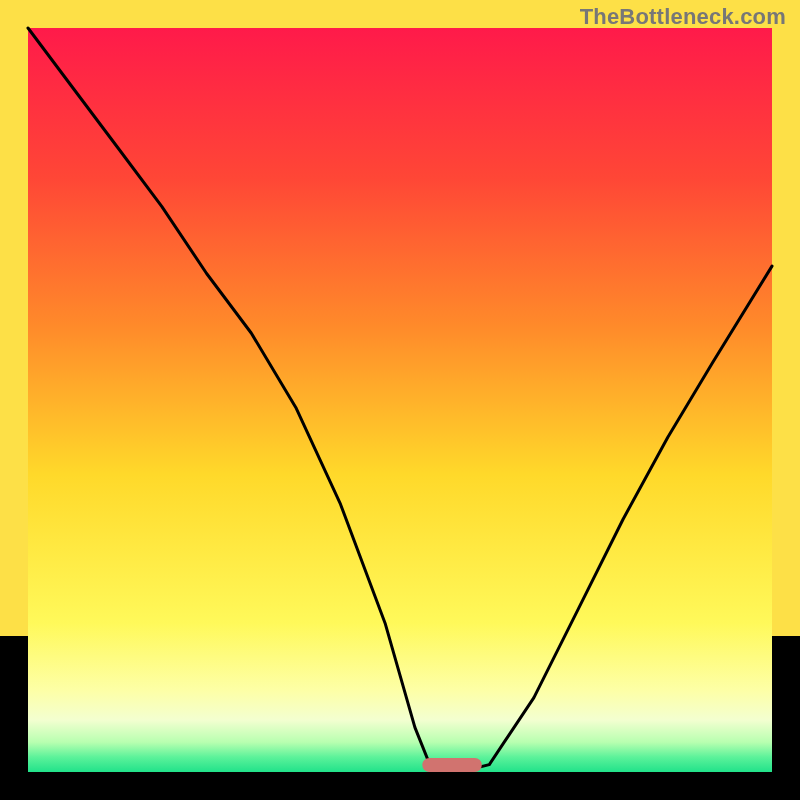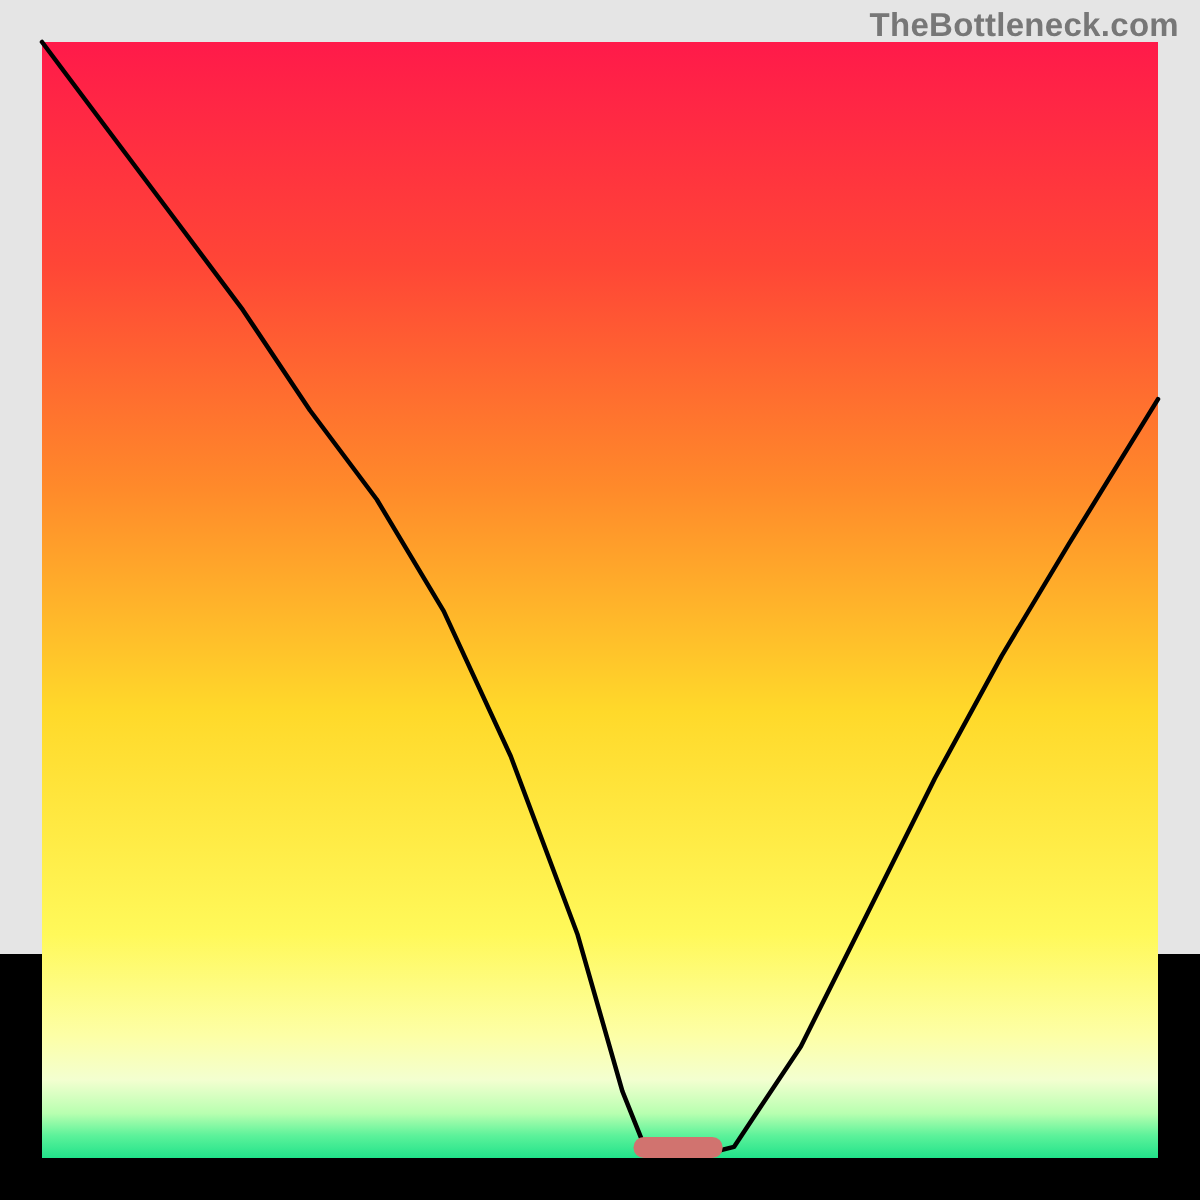--- a/index.html
+++ b/index.html
@@ -8,21 +8,21 @@
     width: 800px;
     height: 800px;
     background: #000;
     overflow: hidden;
     font-family: Arial, Helvetica, sans-serif;
   }
   .frame {
     position: relative;
     width: 800px;
     height: 636px;
-    background: #e5e5e5;
+    background: #fde047;
   }
   .watermark {
     position: absolute;
     top: 4px;
     right: 14px;
     font-size: 22px;
     font-weight: 600;
     color: #777;
     letter-spacing: 0.2px;
     z-index: 10;

